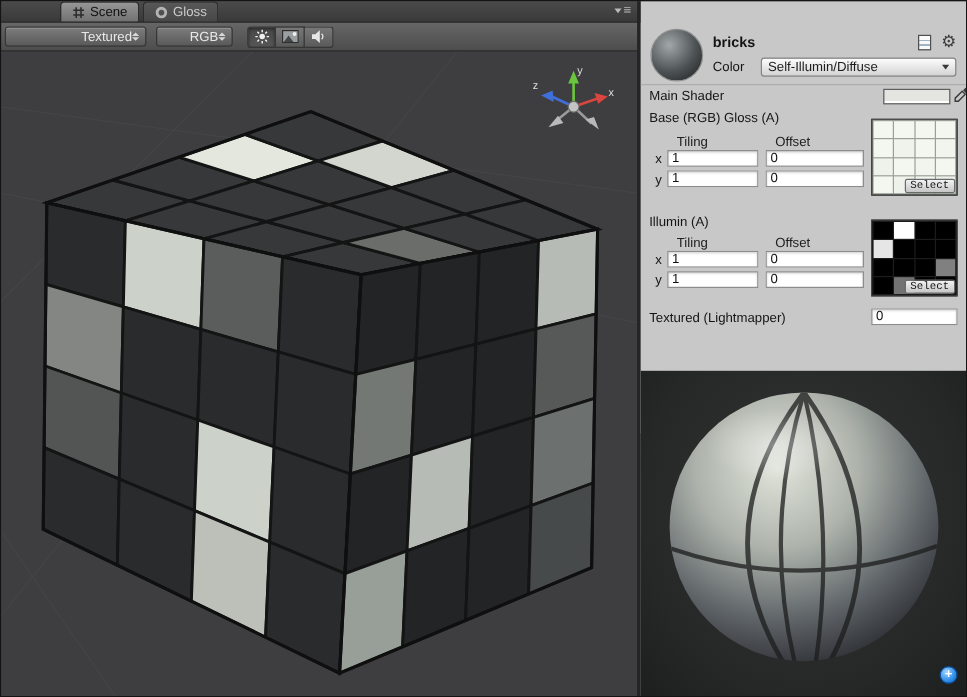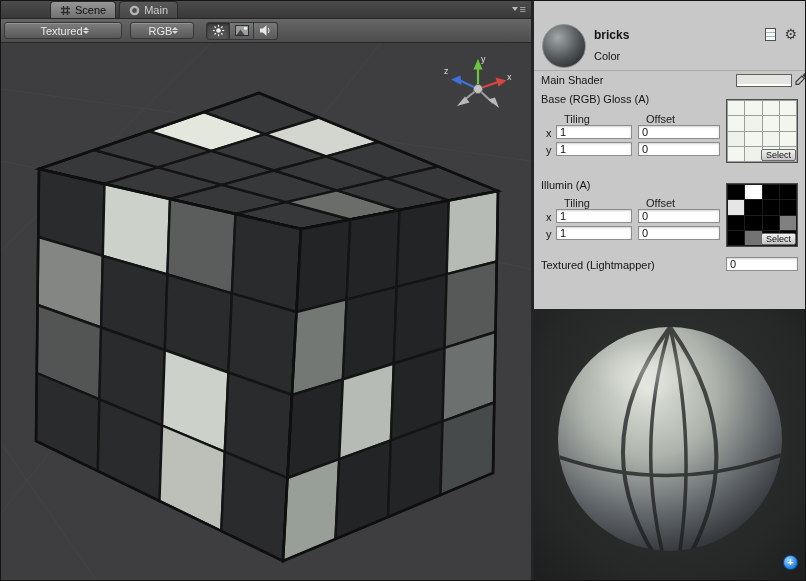--- a/index.html
+++ b/index.html
@@ -20,21 +20,21 @@
     color:#b9b9b9; height:12px; }
   .menu-arrow { width:0; height:0; border-left:3px solid transparent; border-right:3px solid transparent; border-top:4px solid #b9b9b9; }
   .menu-lines::after { content:"\2261"; font-size:11px; line-height:10px; color:#b9b9b9; }
 
   
   .scene-panel { position:absolute; left:0; top:0; width:530px; height:579px; }
   .toolbar { position:absolute; left:0; top:18px; right:0; height:24px;
     background:linear-gradient(#666666,#4d4d4d); border-bottom:1px solid #282828;
     display:flex; align-items:center; padding:0 3px; }
   .dropdown { height:17px; background:linear-gradient(#7d7d7d,#595959); border:1px solid #373737; border-radius:3px;
-    color:#e9e9e9; display:flex; align-items:center; justify-content:center; padding:0 5px 0 8px;
+    color:#e9e9e9; display:flex; align-items:center; justify-content:flex-end; padding:0 5px 0 8px;
     box-shadow:inset 0 1px 0 rgba(255,255,255,.18); }
   .dd-arrows { display:flex; flex-direction:column; gap:1px; }
   .dd-arrows i { display:block; width:0; height:0; border-left:3px solid transparent; border-right:3px solid transparent; }
   .dd-arrows .up { border-bottom:3px solid #d8d8d8; }
   .dd-arrows .down { border-top:3px solid #d8d8d8; }
   .btn-group { display:flex; margin-left:12px; }
   .tool-btn { width:24px; height:18px; border:1px solid #363636; border-left-width:0;
     background:linear-gradient(#787878,#5a5a5a); display:flex; align-items:center; justify-content:center; }
   .tool-btn:first-child { border-left-width:1px; border-radius:3px 0 0 3px; }
   .tool-btn:last-child { border-radius:0 3px 3px 0; }
@@ -64,21 +64,21 @@
   .doc-icon { width:11px; height:13px; border:1px solid #4f4f4f;
     background:repeating-linear-gradient(to bottom,#fafafa 0 3px,#9fb6c6 3px 4px); }
   .gear-icon::after { content:"\2699"; font-size:14px; color:#3b3b3b; line-height:13px; }
   .insp-sep { left:0; right:0; top:51px; height:1px; background:#adadad; }
   .field-label { color:#141414; }
   .num-field { height:14px; background:#ffffff; border:1px solid #8d8d8d; box-shadow:inset 0 1px 2px rgba(0,0,0,.18);
     padding:0 3px; line-height:12px; color:#111; }
   .col-hdr { color:#202020; }
   .color-swatch { left:202px; top:55px; width:56px; height:13px; border:1px solid #5e5e5e;
     background:linear-gradient(#e4e4e0 0 9px, #ffffff 9px); }
-  .tex-thumb { width:72px; height:64px; border:1px solid #4c4c4c; background:#000000; }
+  .tex-thumb { width:72px; height:64px; border:1px solid #4c4c4c; background:#000000;font-family:Liberation Mono, monospace; }
   .thumb-grid { position:absolute; inset:0; }
   .select-btn { position:absolute; right:1px; bottom:1px; height:12px; line-height:11px; font-size:9px;
     background:linear-gradient(#f2f2f2,#c6c6c6); border:1px solid #6a6a6a; border-radius:2px; padding:0 4px; color:#111; }
   .preview-header { position:absolute; left:0; top:288px; right:0; height:20px;
     background:linear-gradient(#575757,#383838); border-top:1px solid #222; border-bottom:1px solid #1f1f1f;
     display:flex; align-items:center; padding:0 10px; color:#efefef; font-weight:bold; text-shadow:0 -1px 0 rgba(0,0,0,.5); }
   .ph-icons { margin-left:auto; display:flex; gap:10px; align-items:center; }
   .ph-sphere { width:13px; height:13px; border-radius:50%; border:1px solid #20242c;
     background:radial-gradient(circle at 35% 30%, #e6ecf6, #76869f 60%, #39455c); }
   .ph-lights { position:relative; width:21px; height:13px; }
@@ -103,21 +103,21 @@
       <div class="tab active">
         <svg width="11" height="11" viewBox="0 0 11 11">
           <path d="M1,3.5h9 M1,7.5h9 M3.5,1v9 M7.5,1v9" stroke="#2d2d2d" stroke-width="1.3" fill="none"></path>
         </svg>
         <span>Scene</span>
       </div>
       <div class="tab inactive">
         <svg width="11" height="11" viewBox="0 0 11 11">
           <circle cx="5.5" cy="5.5" r="3.6" fill="none" stroke="#b3b3b3" stroke-width="2.4"></circle>
         </svg>
-        <span>Main</span>
+        <span>Gloss</span>
       </div>
       <div class="tabbar-menu">
         <span class="menu-arrow"></span>
         <span class="menu-lines"></span>
       </div>
     </div>
 
     <div class="toolbar">
       <div class="dropdown" style="width:118px">
         <span>Textured</span>
@@ -253,20 +253,24 @@
   <div class="v-divider"></div>
 
   <div class="inspector-panel">
 
 
     <div class="insp-body">
 
       <div class="abs mat-icon"></div>
       <div class="abs mat-name">bricks</div>
       <div class="abs" style="left:60px;top:31px">Color</div>
+      <div class="abs shader-dd">
+        <span>Self-Illumin/Diffuse</span>
+        <span class="caret"></span>
+      </div>
       <div class="abs hdr-icons">
         <span class="doc-icon"></span>
         <span class="gear-icon"></span>
       </div>
       <div class="abs insp-sep"></div>
 
       <div class="abs field-label" style="left:7px;top:55px">Main Shader</div>
       <div class="abs color-swatch"></div>
       <svg class="abs" style="left:261px;top:53px" width="13" height="15" viewBox="0 0 13 15">
         <path d="M9.6,1.2 a2,2 0 0 1 2.6,2.6 l-2.1,2.1 -2.6,-2.6 z" fill="#3c3c3c"></path>

